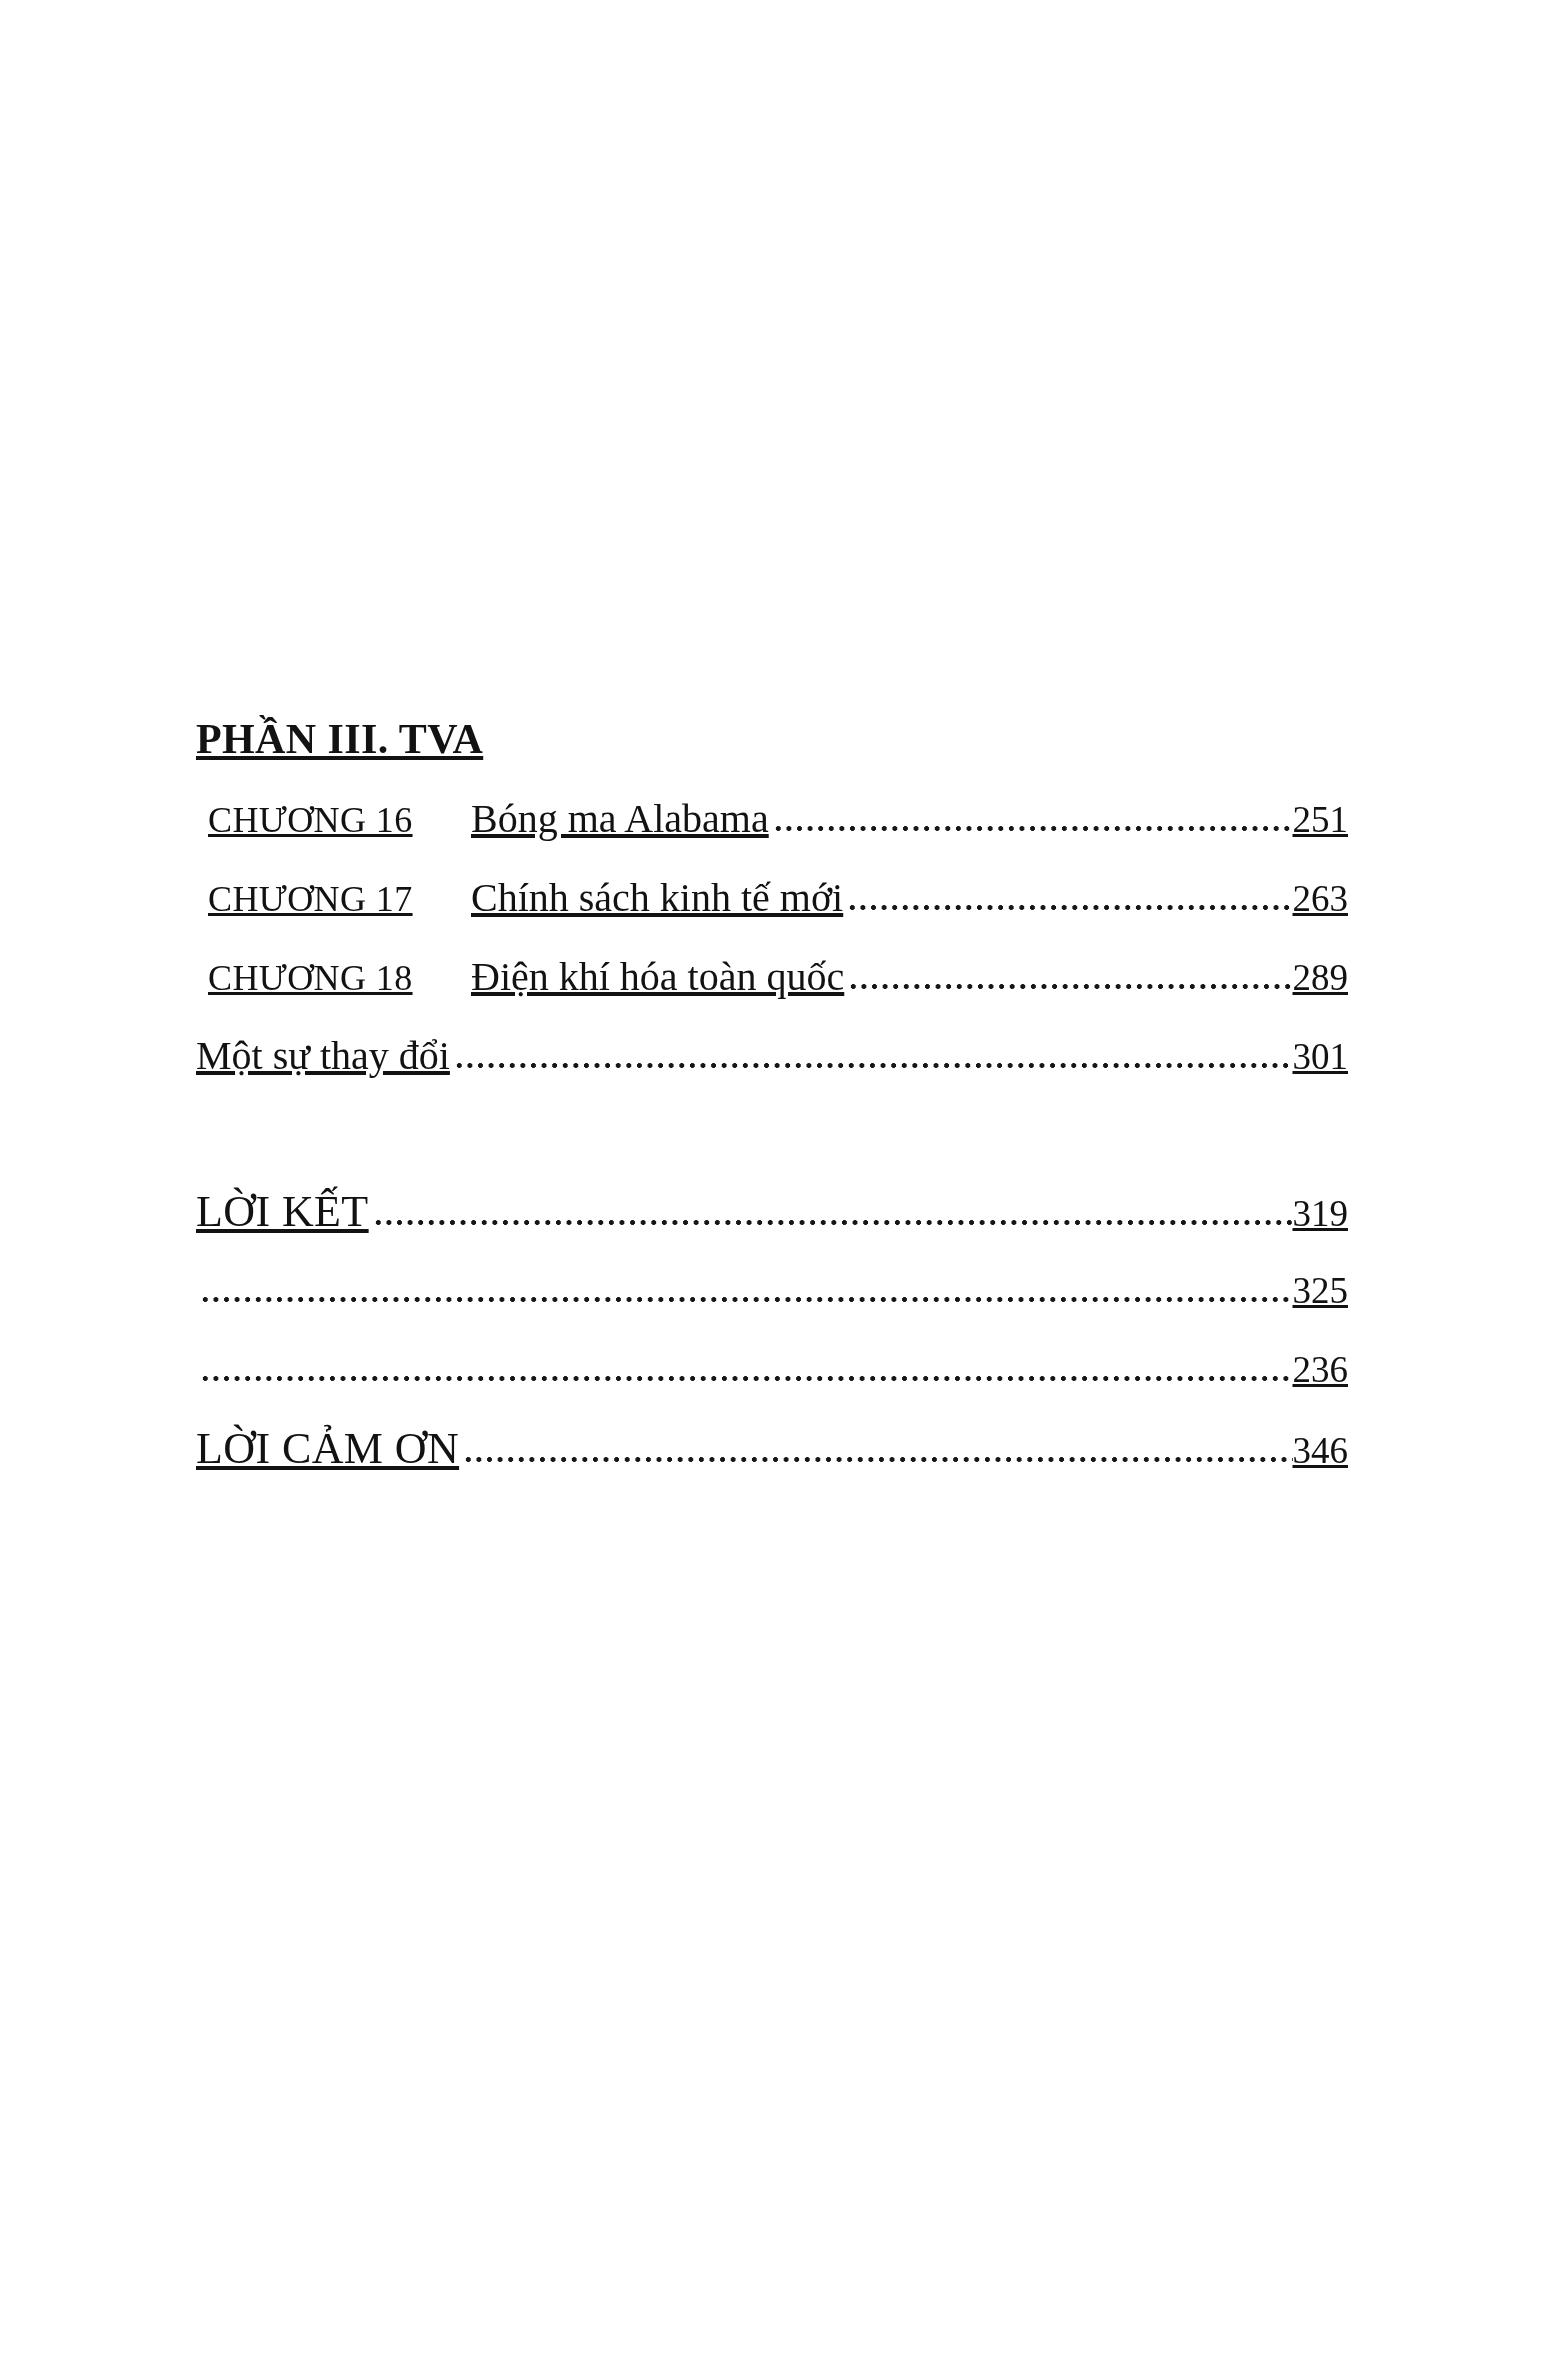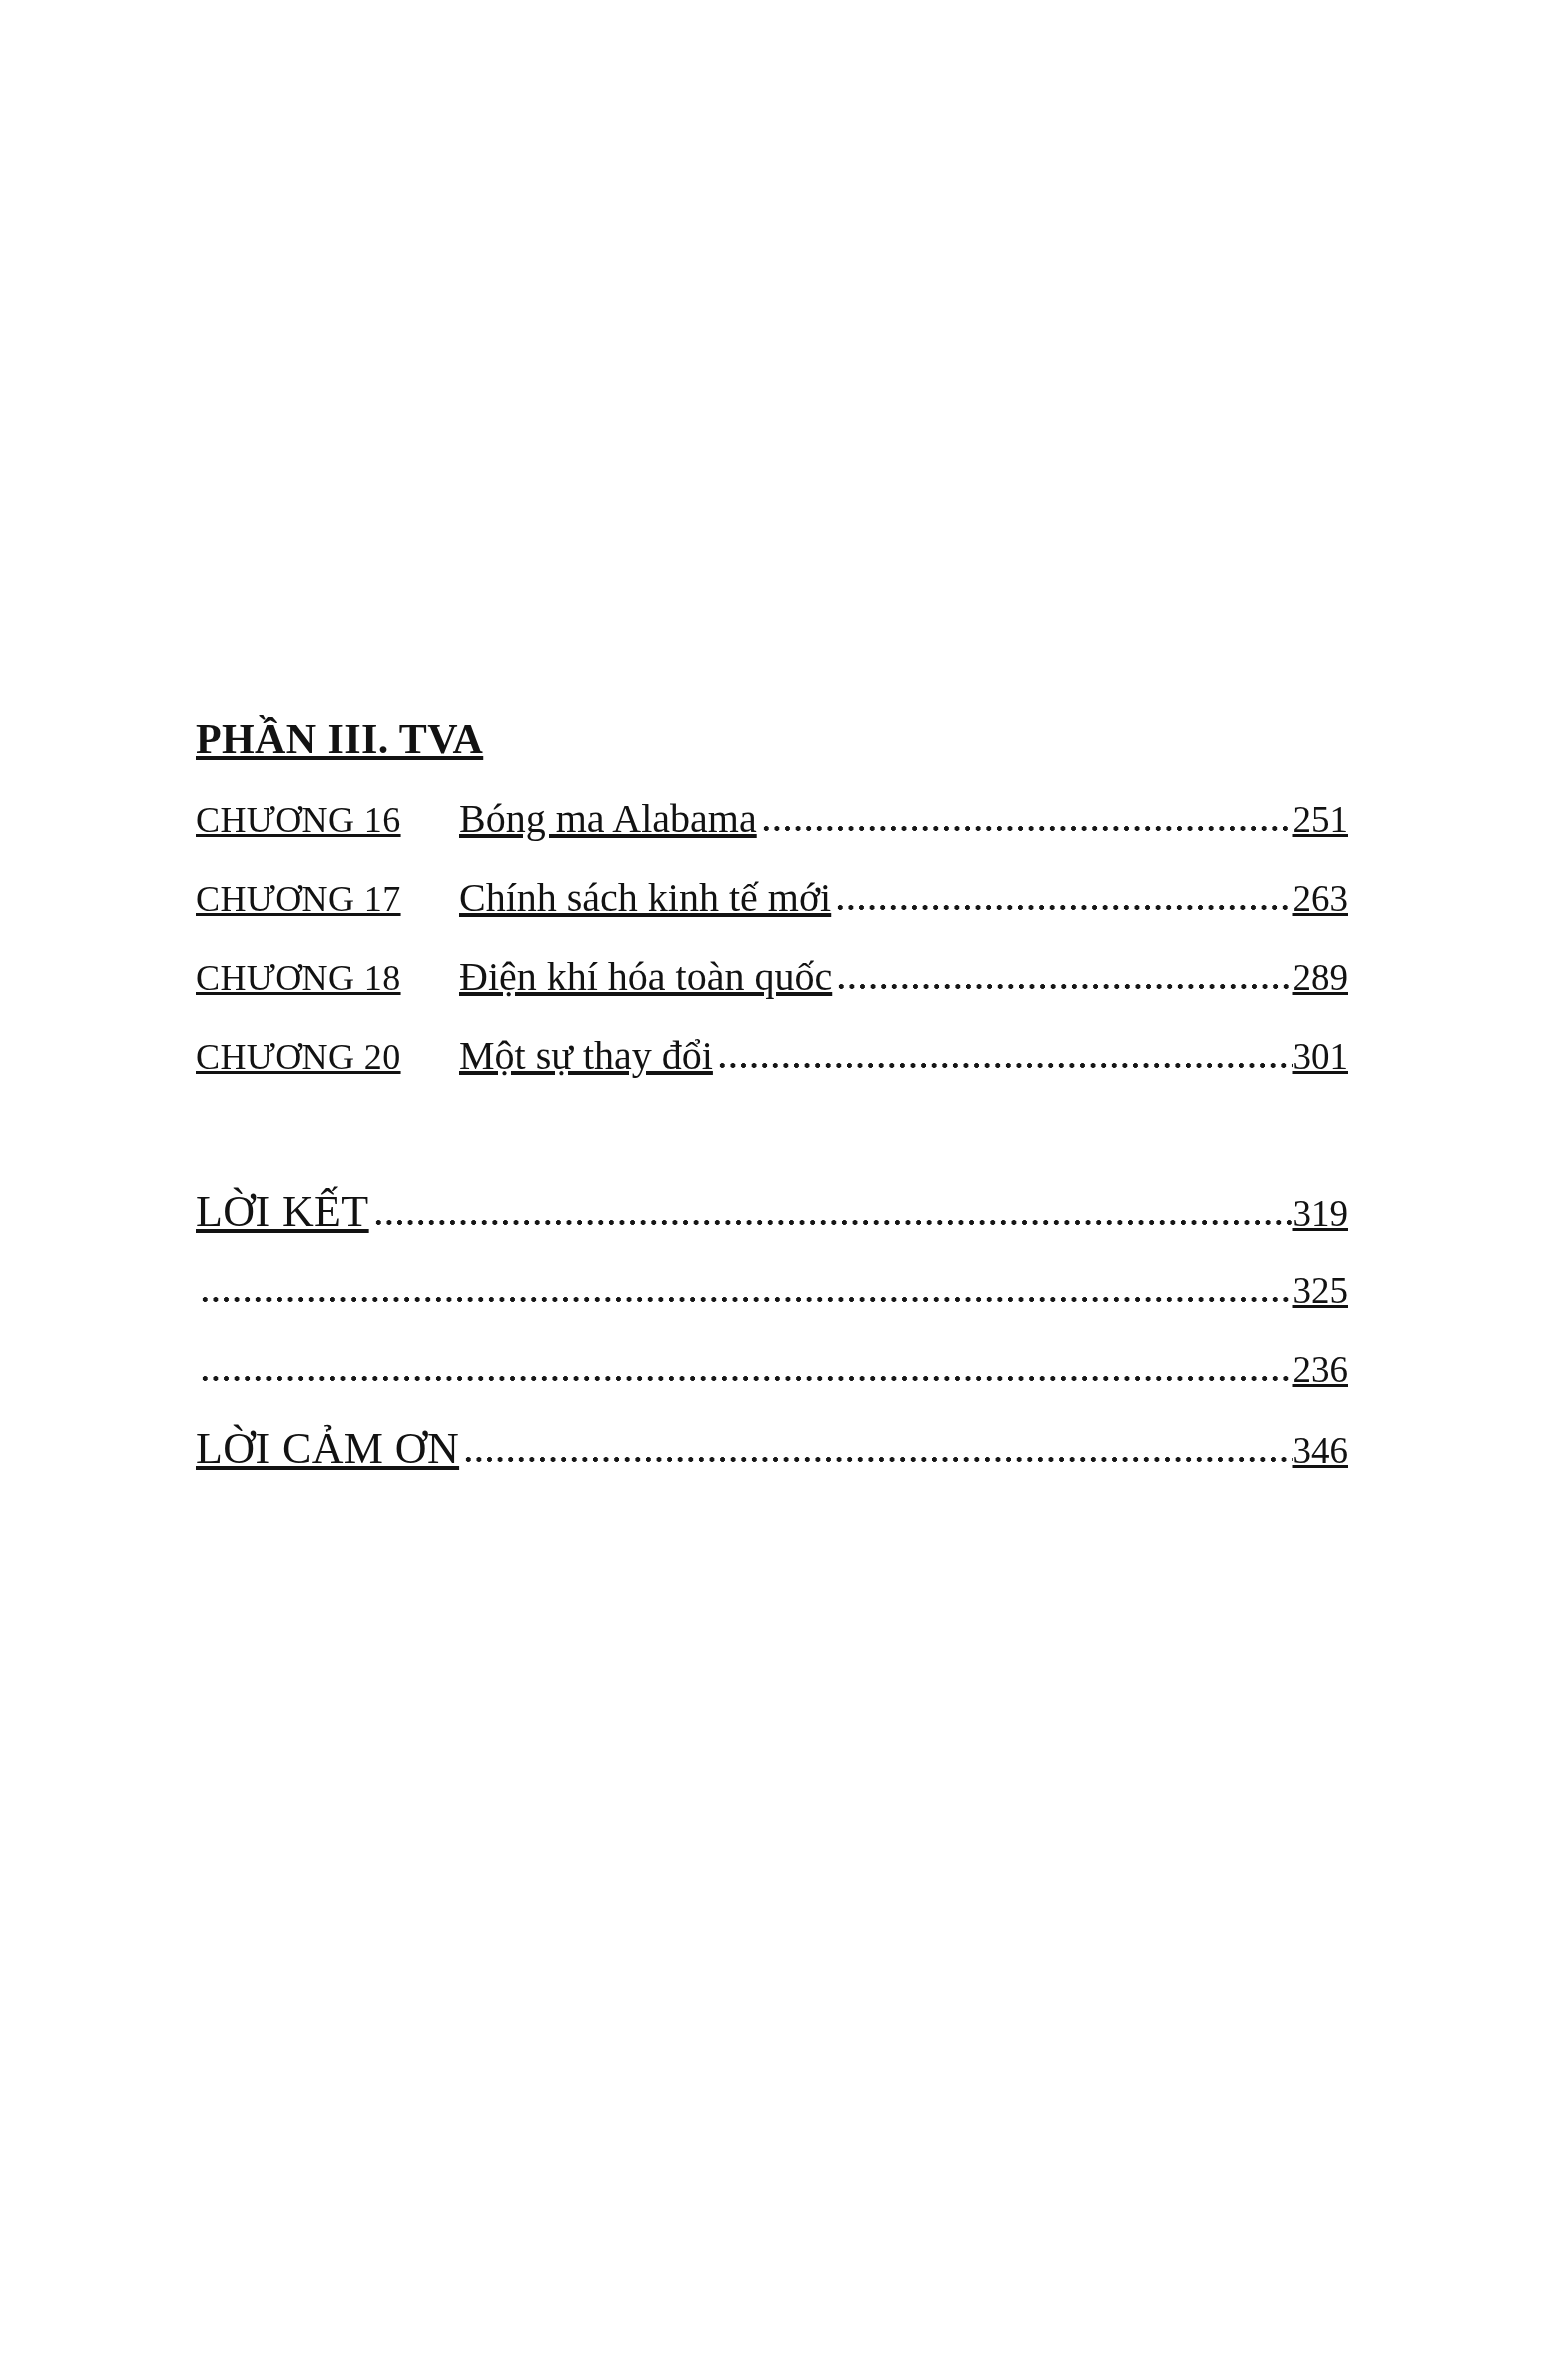--- a/index.html
+++ b/index.html
@@ -35,20 +35,21 @@
     align-items: baseline;
     height: 79px;
     line-height: 79px;
     white-space: nowrap;
   }
   .chap-label {
     flex: 0 0 263px;
     width: 263px;
     font-size: 36px;
     letter-spacing: 0.4px;
+    margin-left: 12px;
   }
   .chap-title {
     font-size: 40px;
   }
   .bm-title {
     font-size: 44px;
     letter-spacing: 0.4px;
   }
   .leader {
     flex: 1 1 auto;
@@ -92,21 +93,20 @@
 
 
   <div class="row">
     <span class="chap-label">CHƯƠNG 18</span>
     <span class="chap-title">Điện khí hóa toàn quốc</span>
     <span class="leader"></span>
     <span class="page-num">289</span>
   </div>
 
   <div class="row">
-    <span class="chap-label">CHƯƠNG 20</span>
     <span class="chap-title">Một sự thay đổi</span>
     <span class="leader"></span>
     <span class="page-num">301</span>
   </div>
 
   <div class="back-matter">
 
     <div class="row">
       <span class="bm-title">LỜI KẾT</span>
       <span class="leader"></span>

